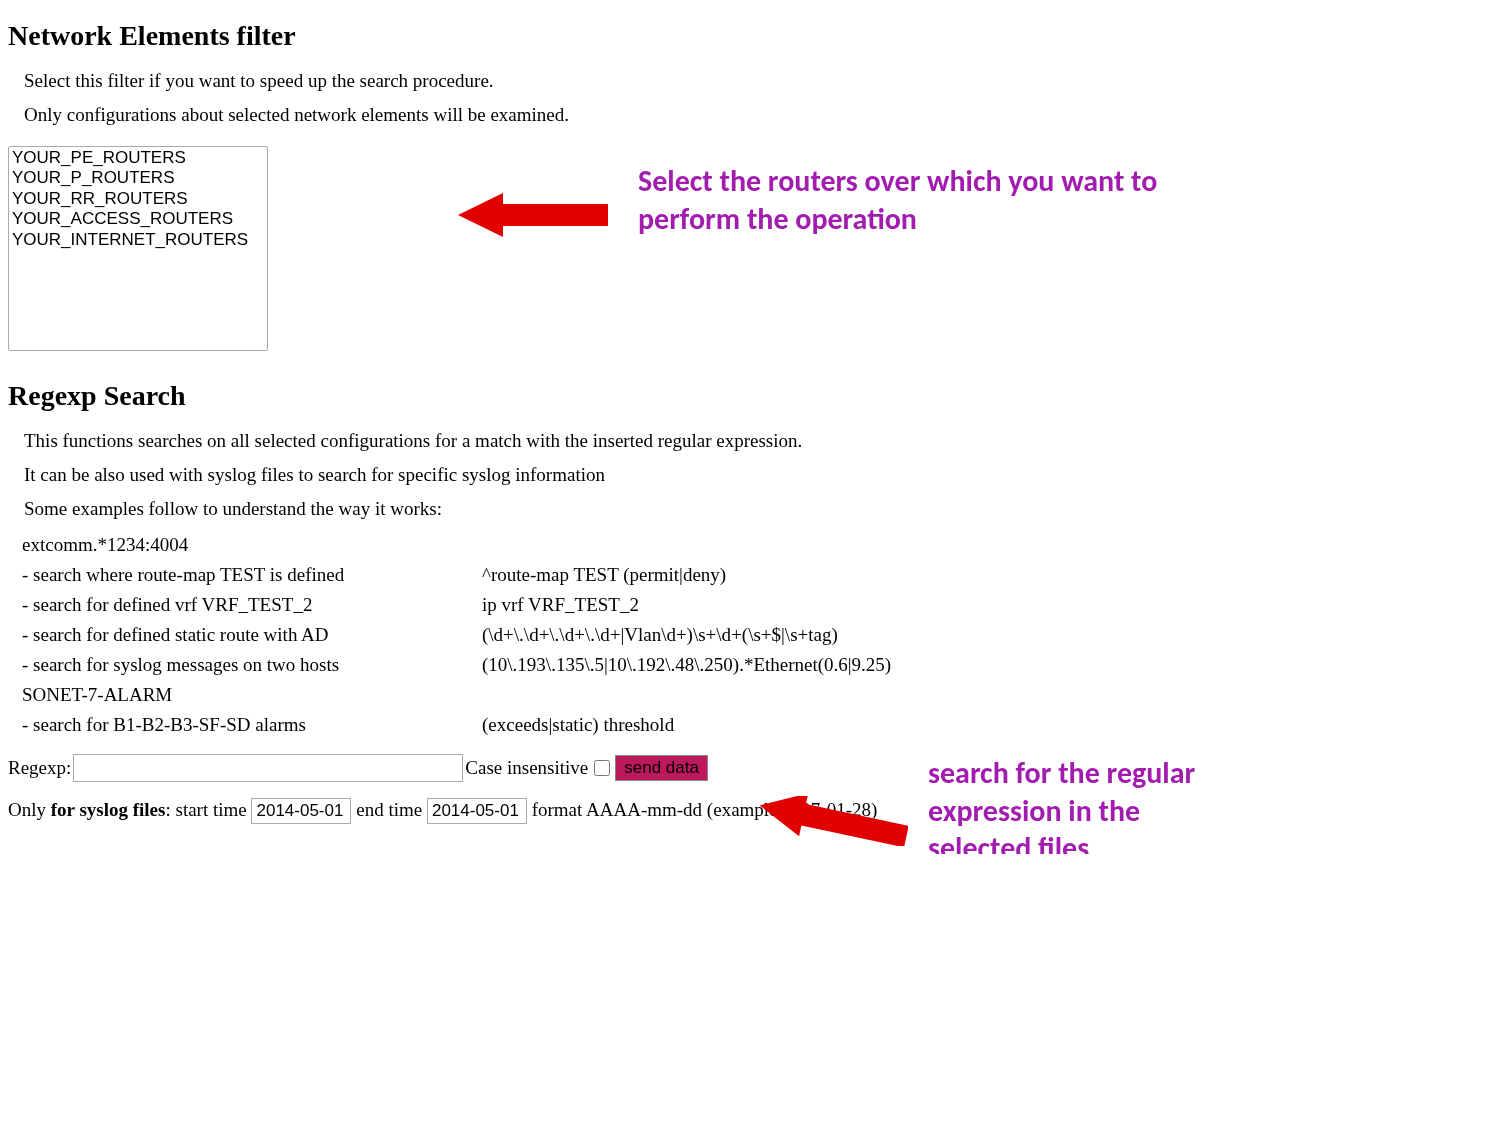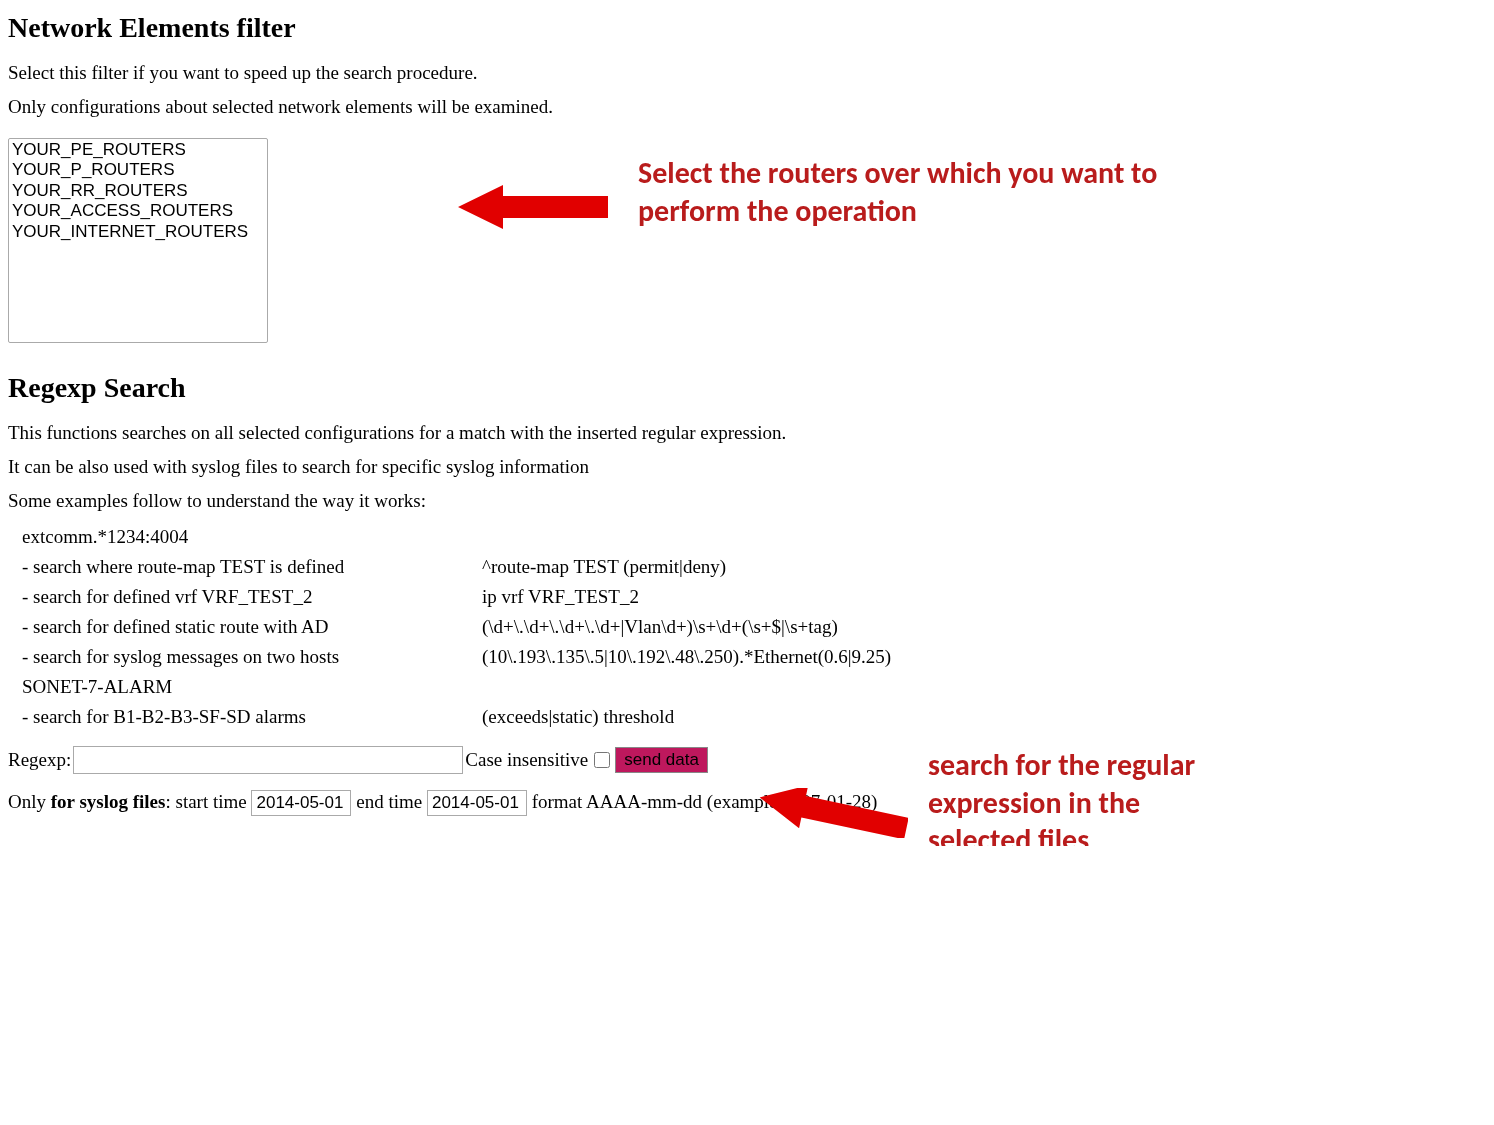--- a/index.html
+++ b/index.html
@@ -8,38 +8,38 @@
       font-size: 19px;
       margin: 0;
       padding: 8px 8px 30px 8px;
       color: #000;
       background: #fff;
       width: 1494px;
     }
     h2 {
       font-size: 28px;
       font-weight: bold;
-      margin: 4px 0 18px 0;
+      margin: 12px 0 18px 0;
     }
-    p { margin: 12px 0; }
+    p { margin: 12px 16px; }
     .filter-row { position: relative; }
     select.listbox {
       font-family: Arial, Helvetica, sans-serif;
       font-size: 17px;
       width: 260px;
       height: 205px;
       border: 1px solid #aaa;
       margin-top: 8px;
       overflow-y: scroll;
       padding: 1px;
     }
     select.listbox option { padding: 0 2px; }
     .annot {
       position: absolute;
-      color: #b91c1c;
+      color: #a21caf;
       font-family: Calibri, Arial, sans-serif;
       font-weight: bold;
       font-size: 30px;
       line-height: 1.25;
     }
     .annot1 { left: 630px; top: 24px; width: 520px; }
     .annot2 { left: 920px; top: 0; width: 320px; }
     .arrow-wrap { position: absolute; }
     .arrow1 { left: 450px; top: 52px; }
     .arrow2 { left: 750px; top: 42px; }

